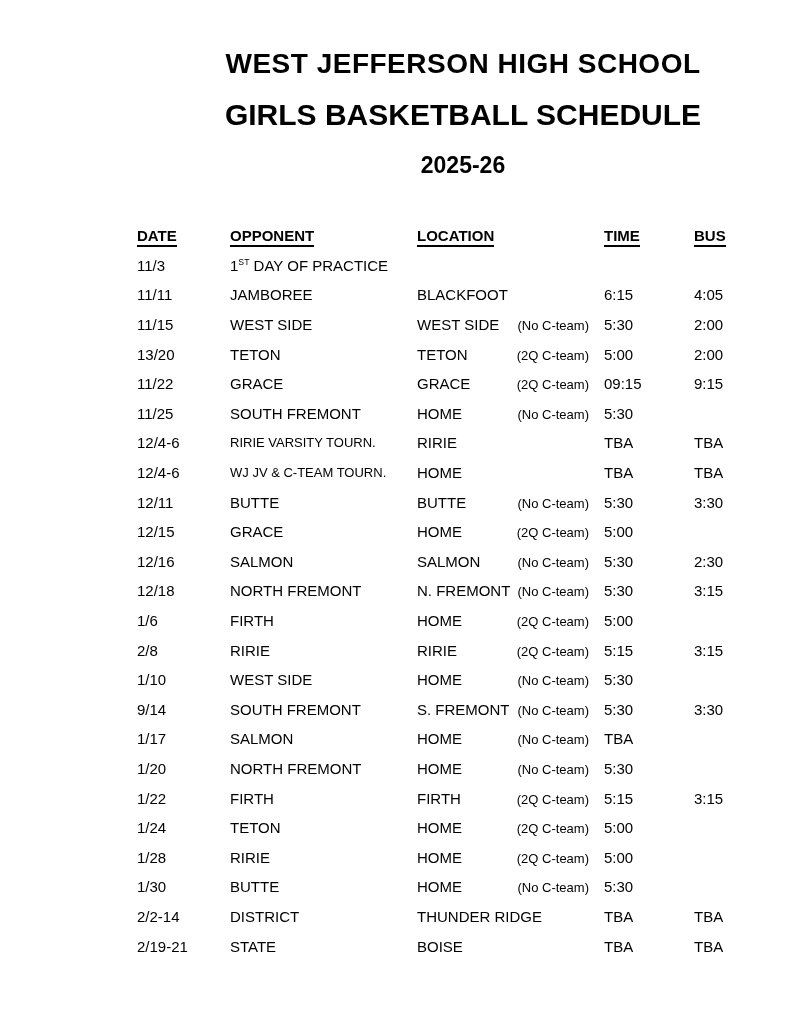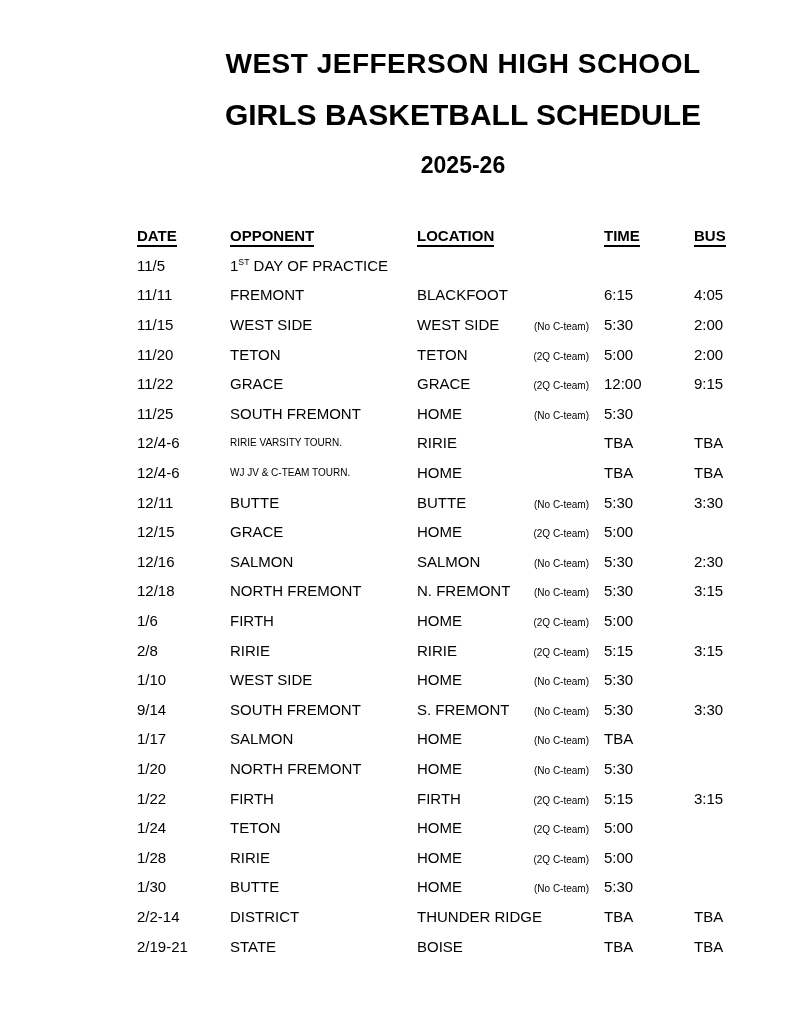--- a/index.html
+++ b/index.html
@@ -46,22 +46,22 @@
   .header-row { font-weight: 700; }
   .header-row .cell span { border-bottom: 2px solid #000; padding-bottom: 1px; }
   .cell { white-space: nowrap; }
   .cell.location {
     display: flex;
     justify-content: space-between;
     align-items: baseline;
     padding-right: 15px;
     text-align: right;
   }
-  .loc-note { font-size: 10px; }
-  .cell.opponent.long { font-size: 10px; }
+  .loc-note { font-size: 13px; }
+  .cell.opponent.long { font-size: 13px; }
   sup { font-size: 0.58em; vertical-align: super; line-height: 0; }
 </style>
 </head>
 <body>
 
 <div class="page">
   <div class="titles">
     <div class="school-title">WEST JEFFERSON HIGH SCHOOL</div>
     <div class="schedule-title">GIRLS BASKETBALL SCHEDULE</div>
     <div class="season">2025-26</div>
@@ -70,65 +70,65 @@
   <div class="table">
     <div class="row header-row">
       <div class="cell date"><span>DATE</span></div>
       <div class="cell opponent"><span>OPPONENT</span></div>
       <div class="cell"><span>LOCATION</span></div>
       <div class="cell time"><span>TIME</span></div>
       <div class="cell bus"><span>BUS</span></div>
     </div>
     <div id="rows">
         <div class="row">
-          <div class="cell date">11/5</div>
+          <div class="cell date">11/3</div>
           <div class="cell opponent">1<sup>ST</sup> DAY OF PRACTICE</div>
           <div class="cell location">
             <span class="loc-name"></span>
           </div>
           <div class="cell time"></div>
           <div class="cell bus"></div>
         </div>
         <div class="row">
           <div class="cell date">11/11</div>
-          <div class="cell opponent">FREMONT</div>
+          <div class="cell opponent">JAMBOREE</div>
           <div class="cell location">
             <span class="loc-name">BLACKFOOT</span>
           </div>
           <div class="cell time">6:15</div>
           <div class="cell bus">4:05</div>
         </div>
         <div class="row">
           <div class="cell date">11/15</div>
           <div class="cell opponent">WEST SIDE</div>
           <div class="cell location">
             <span class="loc-name">WEST SIDE</span>
             <span class="loc-note">(No C-team)</span>
           </div>
           <div class="cell time">5:30</div>
           <div class="cell bus">2:00</div>
         </div>
         <div class="row">
-          <div class="cell date">11/20</div>
+          <div class="cell date">13/20</div>
           <div class="cell opponent">TETON</div>
           <div class="cell location">
             <span class="loc-name">TETON</span>
             <span class="loc-note">(2Q C-team)</span>
           </div>
           <div class="cell time">5:00</div>
           <div class="cell bus">2:00</div>
         </div>
         <div class="row">
           <div class="cell date">11/22</div>
           <div class="cell opponent">GRACE</div>
           <div class="cell location">
             <span class="loc-name">GRACE</span>
             <span class="loc-note">(2Q C-team)</span>
           </div>
-          <div class="cell time">12:00</div>
+          <div class="cell time">09:15</div>
           <div class="cell bus">9:15</div>
         </div>
         <div class="row">
           <div class="cell date">11/25</div>
           <div class="cell opponent">SOUTH FREMONT</div>
           <div class="cell location">
             <span class="loc-name">HOME</span>
             <span class="loc-note">(No C-team)</span>
           </div>
           <div class="cell time">5:30</div>

